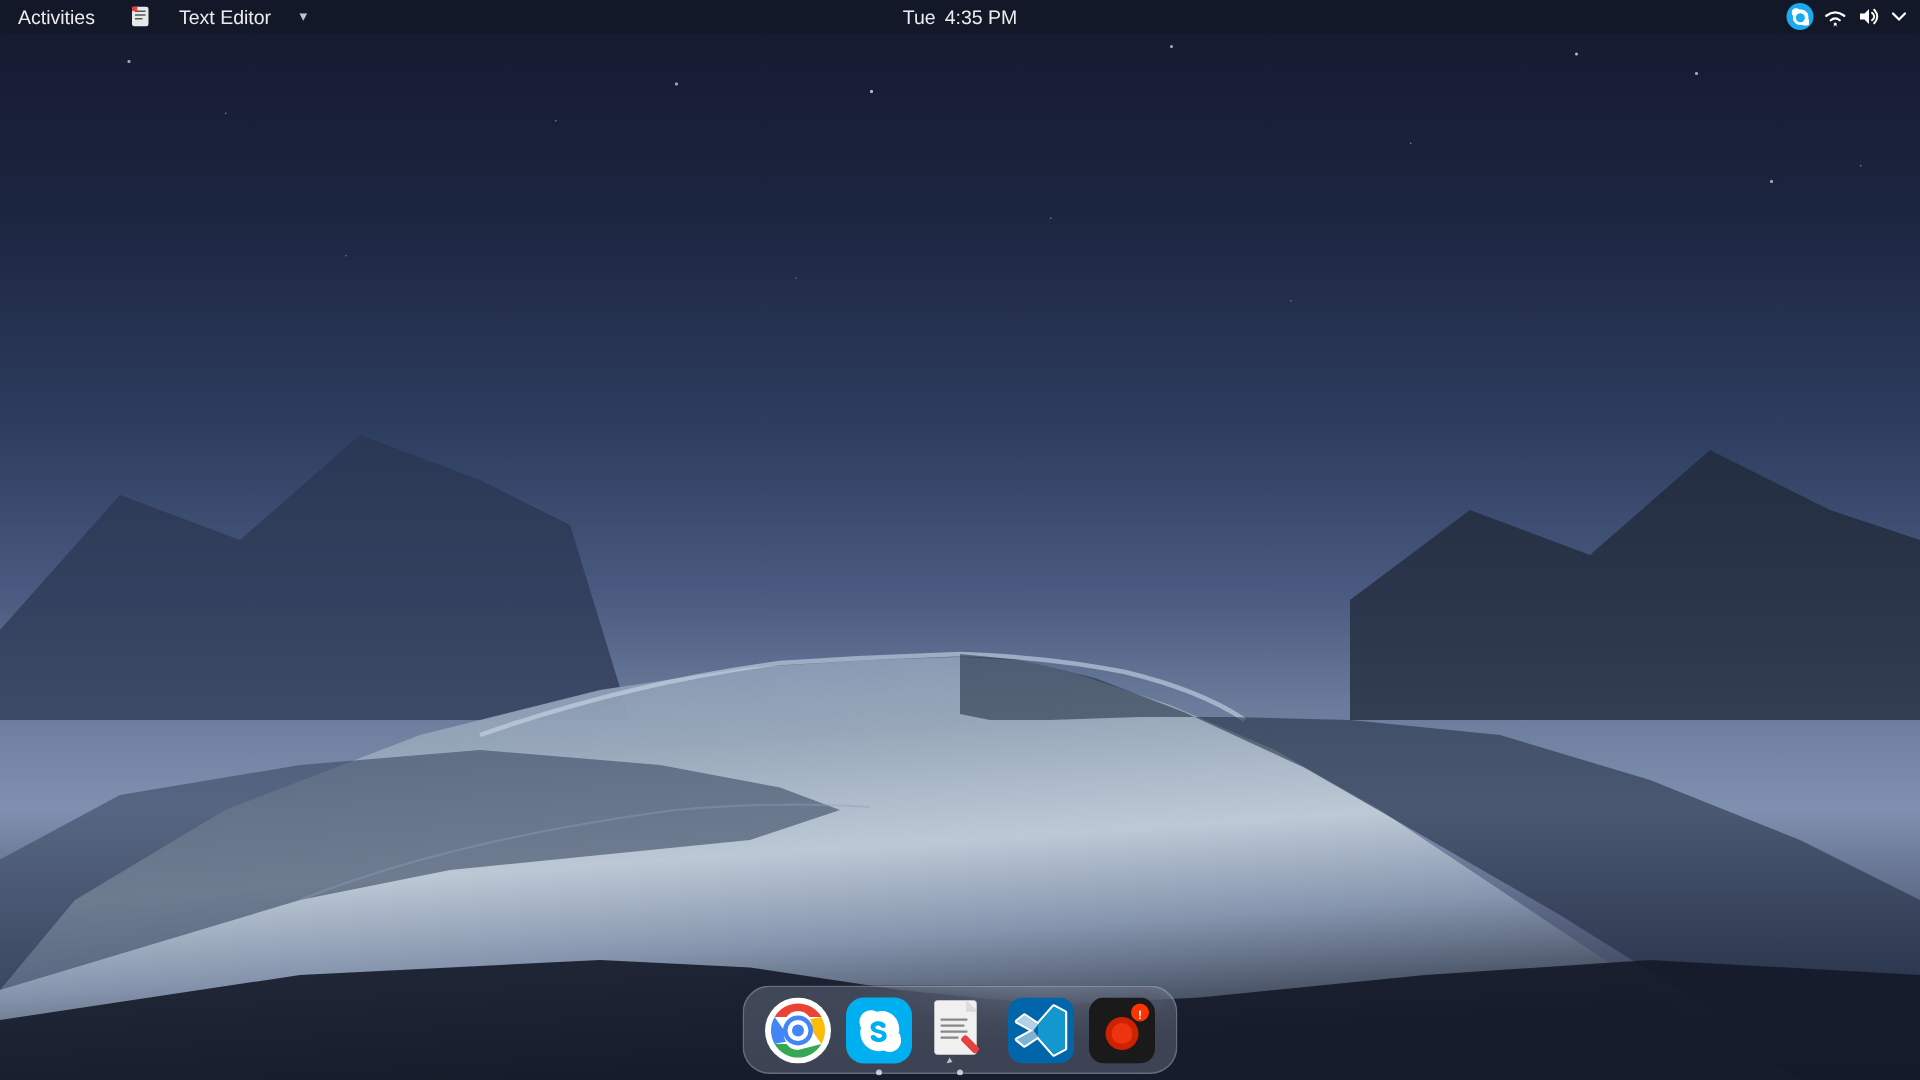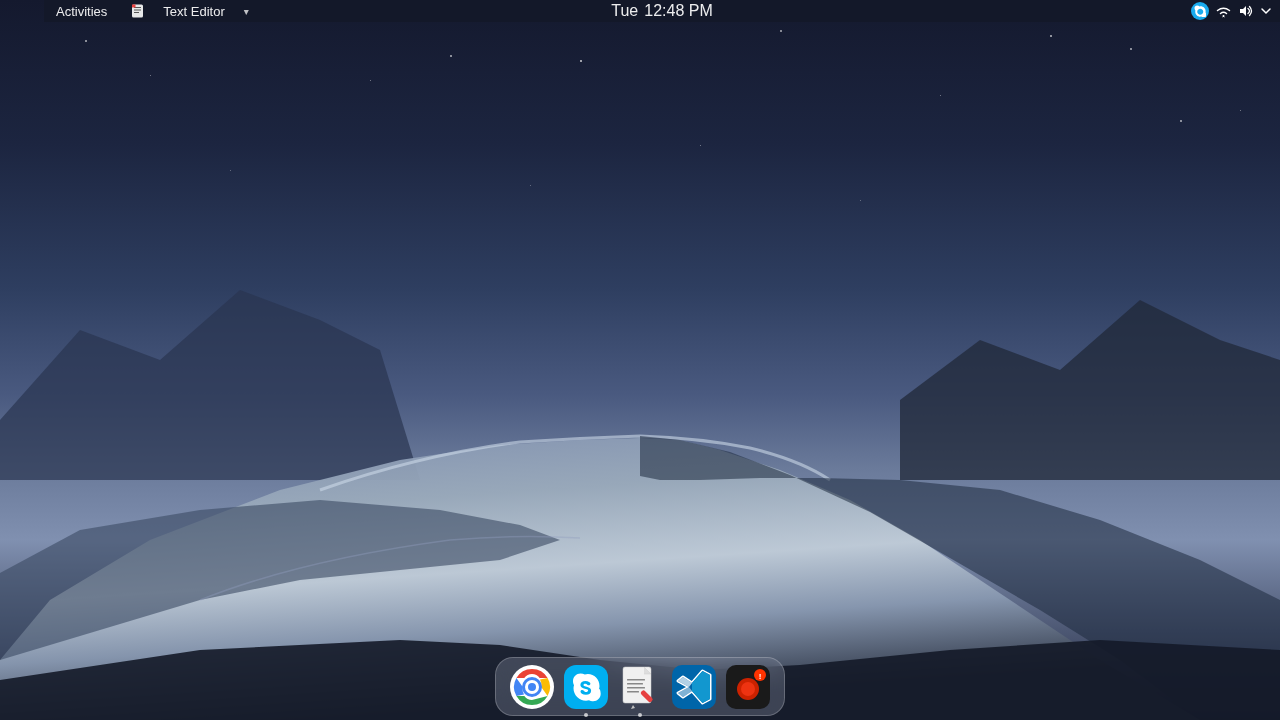--- a/index.html
+++ b/index.html
@@ -71,37 +71,36 @@
       background: rgba(20, 25, 40, 0.82);
       backdrop-filter: blur(8px);
       display: flex;
       align-items: center;
       justify-content: flex-end;
       z-index: 100;
       padding: 0 8px;
       color: rgba(255,255,255,0.92);
       font-size: 13px;
       font-weight: 400;
-      margin-left: 44px;
     }
 
     .menubar-left {
       display: flex;
       align-items: center;
       gap: 16px;
     }
 
     .menubar-center {
       position: absolute;
       left: 50%;
       transform: translateX(-50%);
       display: flex;
       align-items: center;
       gap: 6px;
-      font-size: 16px;
+      font-size: 13px;
     }
 
     .menubar-right {
       display: flex;
       align-items: center;
       gap: 8px;
       margin-left: auto;
     }
 
     .menu-item {
@@ -278,21 +277,21 @@
         <rect x="3" y="8" width="5" height="1" fill="#555"></rect>
         <path d="M1 0.5 L4.5 0.5 L4.5 3.5 L1 3.5 Z" fill="#e74040" rx="1"></path>
       </svg>
       <span>Text Editor</span>
       <span style="font-size:10px;opacity:0.8;">▾</span>
     </span>
   </div>
 
   <div class="menubar-center">
     <span>Tue</span>
-    <span>12:48 PM</span>
+    <span>4:35 PM</span>
   </div>
 
   <div class="menubar-right sys-icons">
 
     <div class="skype-menu-icon">
       <svg width="12" height="12" viewBox="0 0 24 24" fill="white">
         <path d="M23.04 14.67c.16-.7.25-1.43.25-2.17 0-5.52-4.48-10-10-10-.74 0-1.47.09-2.17.25C9.84 1.56 8.08 1 6.2 1 3.31 1 1 3.31 1 6.2c0 1.88.56 3.64 1.75 4.92C2.59 11.8 2.5 12.53 2.5 13.27c0 5.52 4.48 10 10 10 .74 0 1.47-.09 2.17-.25 1.28 1.19 3.04 1.98 4.92 1.98 2.89 0 5.2-2.31 5.2-5.2 0-1.88-.79-3.64-1.75-5.13zM12.5 19.5c-3.31 0-6-2.69-6-6s2.69-6 6-6 6 2.69 6 6-2.69 6-6 6z"></path>
       </svg>
     </div>
 

